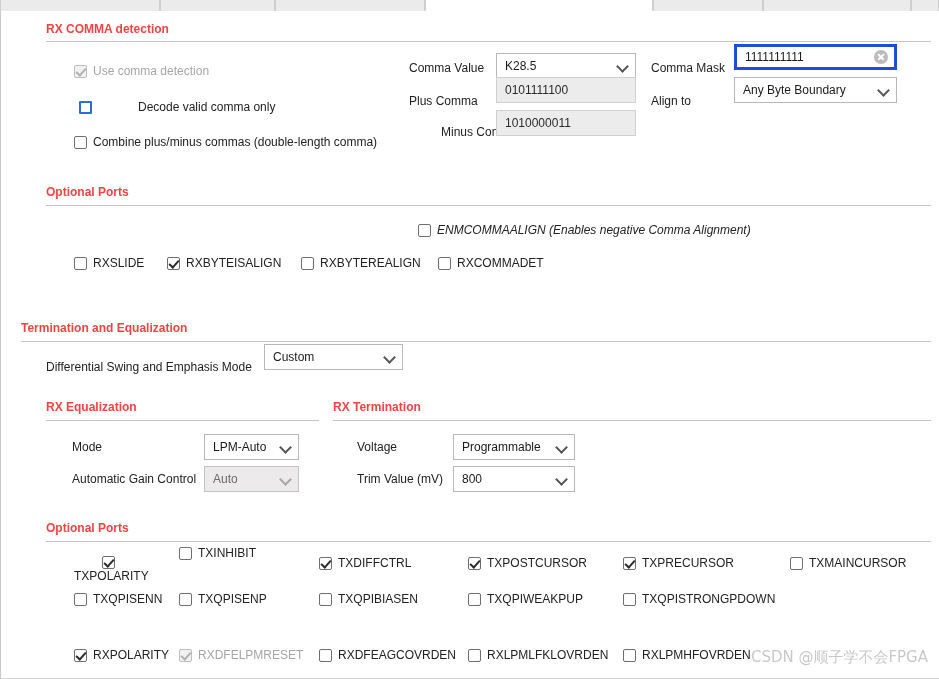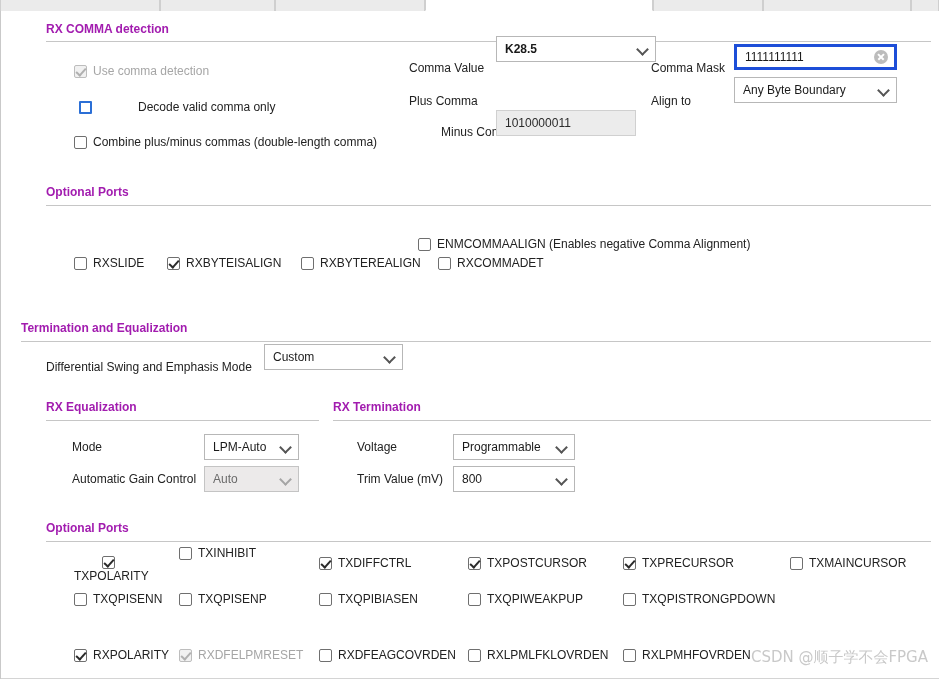--- a/index.html
+++ b/index.html
@@ -37,21 +37,21 @@
     width: 939px; height: 668px;
     background: #ffffff;
     border-left: 1px solid #c9c9c9;
     border-right: 1px solid #ffffff;
   }
 
   .sec-title {
     position: absolute;
     font-weight: bold;
     font-size: 12px;
-    color: #a21caf;
+    color: #ef4444;
     white-space: nowrap;
   }
   .rule {
     position: absolute;
     height: 0;
     border-top: 1px solid #c6c6c6;
   }
 
   .lbl {
     position: absolute;
@@ -218,26 +218,29 @@
     <span class="box"></span>
     <span>Decode valid comma only</span>
   </div>
 
   <div class="cb" style="left:73px; top:124px;">
     <span class="box"></span>
     <span>Combine plus/minus commas (double-length comma)</span>
   </div>
 
   <div class="lbl" style="left:408px; top:50px;">Comma Value</div>
-  <div class="combo" style="left:495px; top:25px; width:160px;font-weight:bold;">
+  <div class="combo" style="left:495px; top:42px; width:140px;">
     <span class="val">K28.5</span>
     <span class="chev"></span>
   </div>
 
   <div class="lbl" style="left:408px; top:83px;">Plus Comma</div>
+  <div class="field-ro" style="left:495px; top:66px; width:140px;">
+    <span>0101111100</span>
+  </div>
 
   <div class="lbl" style="left:408px; top:114px;margin-left:32px;">Minus Comma</div>
   <div class="field-ro" style="left:495px; top:99px; width:140px;">
     <span>1010000011</span>
   </div>
 
   <div class="lbl" style="left:650px; top:50px;">Comma Mask</div>
   <div class="field-ed" style="left:733px; top:33px; width:163px;">
     <span class="val">1111111111</span>
     <span class="clear-ico"></span>
@@ -245,21 +248,21 @@
 
   <div class="lbl" style="left:650px; top:83px;">Align to</div>
   <div class="combo" style="left:733px; top:66px; width:163px;">
     <span class="val">Any Byte Boundary</span>
     <span class="chev"></span>
   </div>
 
   <div class="sec-title" style="left:45px; top:174px;">Optional Ports</div>
   <div class="rule" style="left:45px; top:194px; width:885px;"></div>
 
-  <div class="cb" style="left:417px; top:226px;">
+  <div class="cb" style="left:417px; top:212px;font-style:italic;">
     <span class="box"></span>
     <span>ENMCOMMAALIGN (Enables negative Comma Alignment)</span>
   </div>
 
   <div class="cb" style="left:73px; top:245px;">
     <span class="box"></span>
     <span>RXSLIDE</span>
   </div>
   <div class="cb checked" style="left:166px; top:245px;">
     <span class="box"></span>

